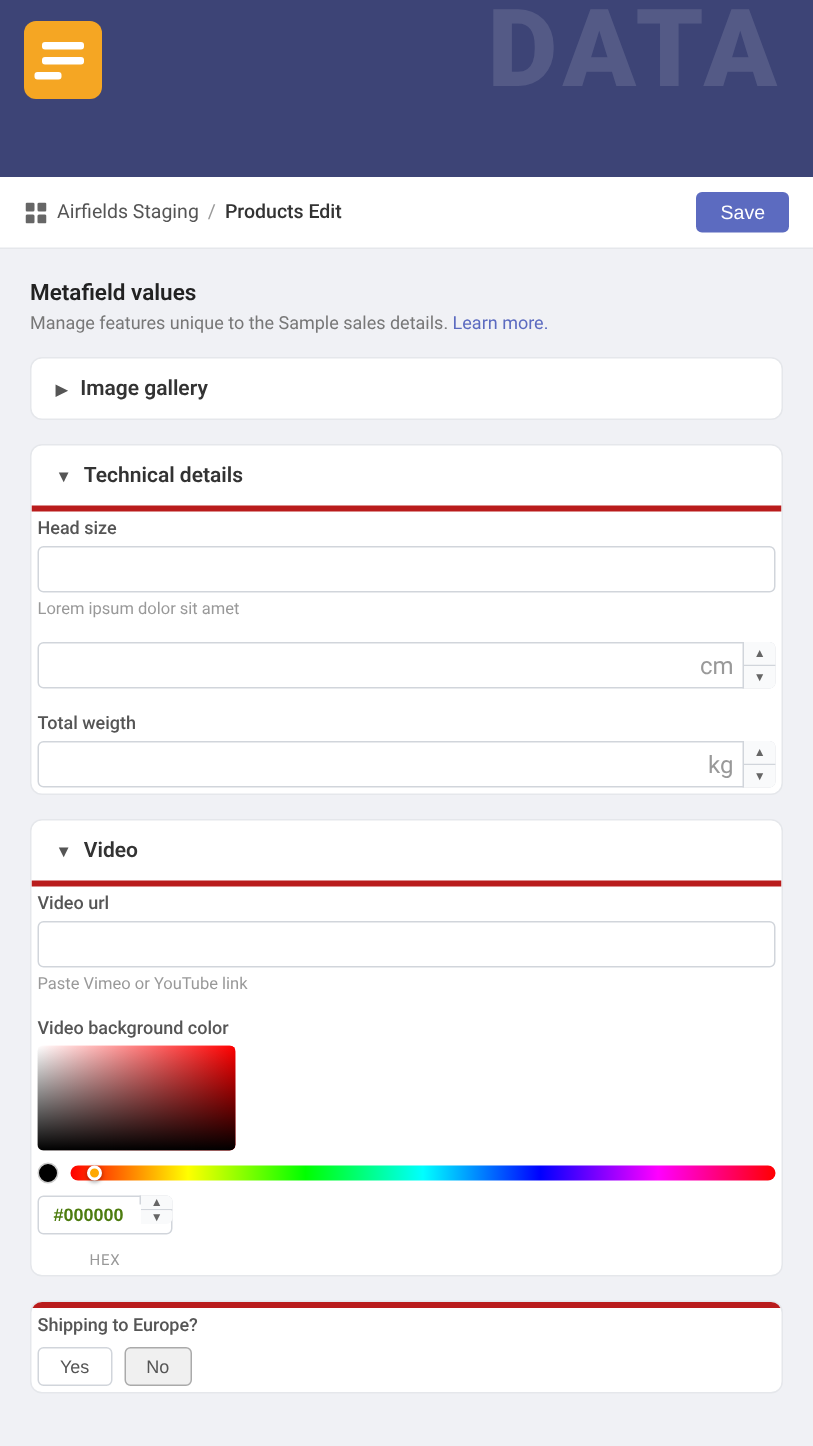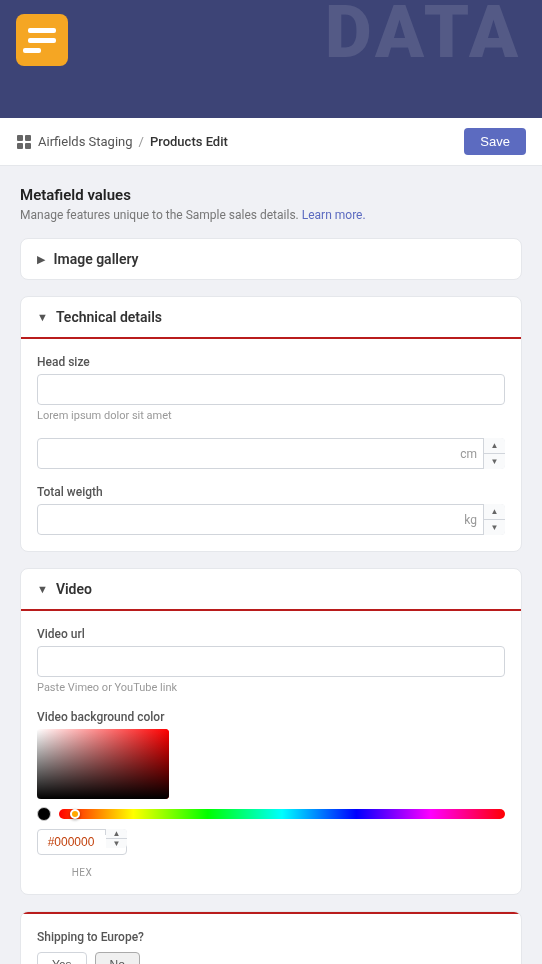--- a/index.html
+++ b/index.html
@@ -157,22 +157,22 @@
     .card-header-title {
       font-size: 14px;
       font-weight: 600;
       color: #333;
     }
     .chevron {
       font-size: 11px;
       color: #555;
     }
     .card-body {
-      padding: 16px;
-      border-top: 2px solid #b91c1c;
+      padding: 4px;
+      border-top: 4px solid #b91c1c;
     }
 
     
     .field-group {
       margin-bottom: 16px;
     }
     .field-group:last-child {
       margin-bottom: 0;
     }
     .field-label {
@@ -212,21 +212,21 @@
       font-size: 13px;
       color: #333;
       outline: none;
       background: white;
     }
     .unit-label {
       position: absolute;
       right: 28px;
       top: 50%;
       transform: translateY(-50%);
-      font-size: 12px;
+      font-size: 16px;
       color: #999;
     }
     .spinner-buttons {
       position: absolute;
       right: 0;
       top: 0;
       bottom: 0;
       width: 22px;
       display: flex;
       flex-direction: column;
@@ -324,23 +324,24 @@
       flex-direction: column;
       align-items: center;
       position: relative;
     }
     .hex-input {
       width: 90px;
       border: 1px solid #d1d5db;
       border-radius: 4px;
       padding: 5px 30px 5px 8px;
       font-size: 12px;
-      color: #c2410c;
+      color: #4d7c0f;
       text-align: center;
       outline: none;
+      font-weight: bold;
     }
     .hex-label {
       font-size: 10px;
       color: #999;
       margin-top: 12px;
       text-transform: uppercase;
       letter-spacing: 0.5px;
     }
     .hex-spinner {
       position: absolute;

